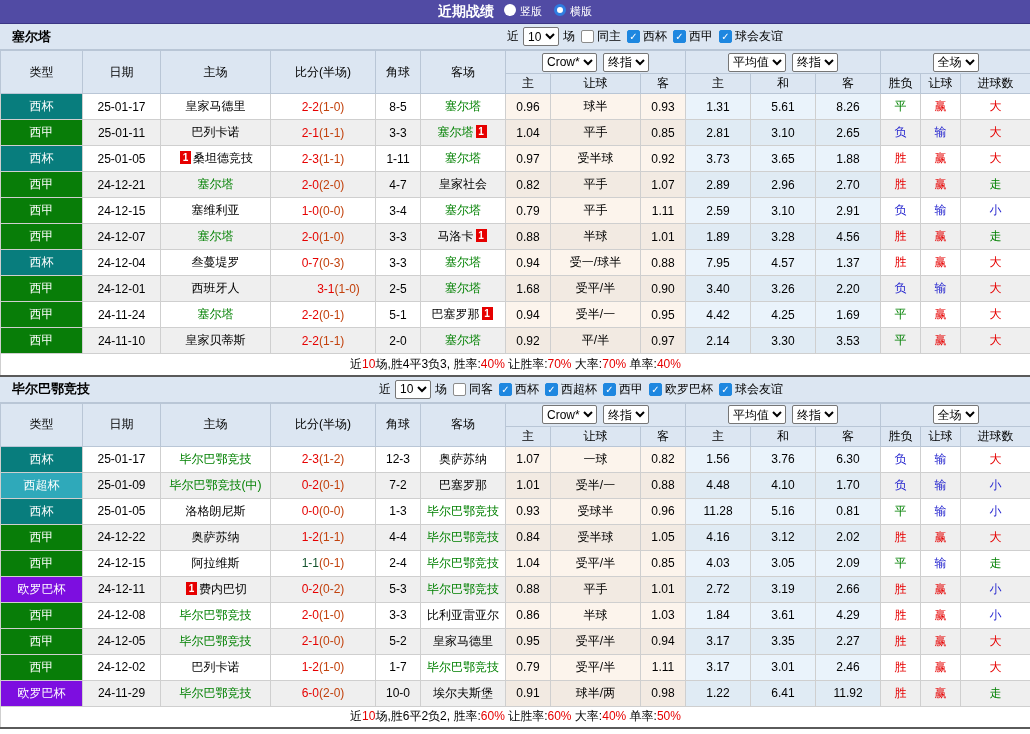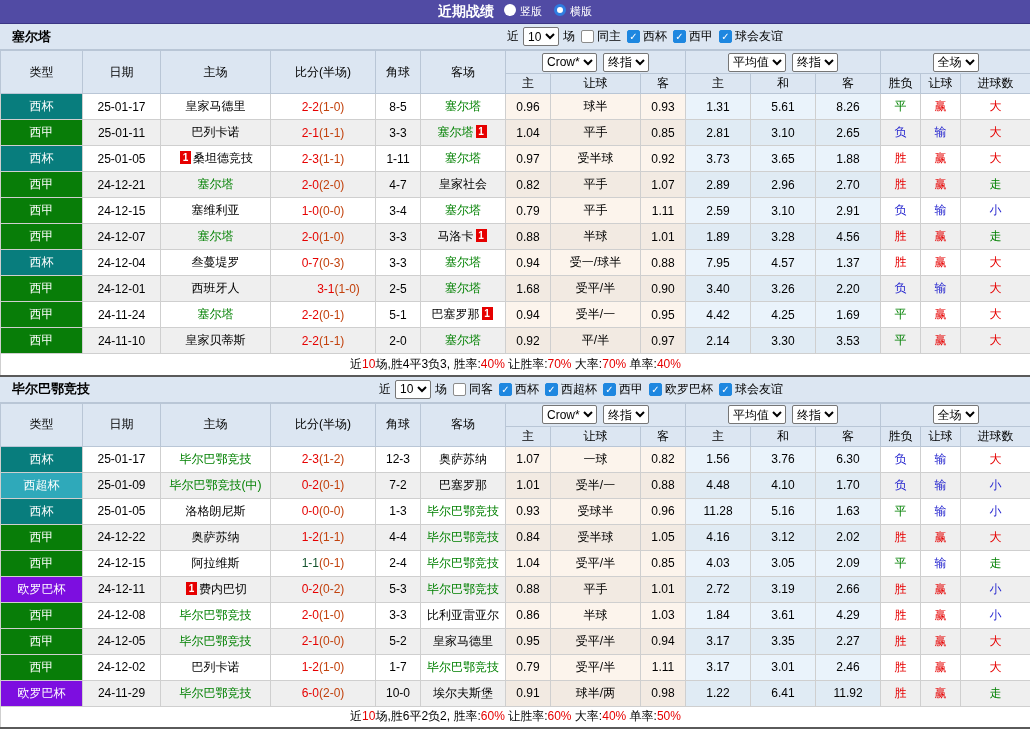--- a/index.html
+++ b/index.html
@@ -441,21 +441,21 @@
             <td class="c-basic">25-01-05</td>
             <td class="c-basic c-team"><span>洛格朗尼斯</span></td>
             <td class="c-basic"><span class="score-main" style="color: rgb(230, 0, 0);">0-0</span><span class="score-half">(0-0)</span></td>
             <td class="c-basic">1-3</td>
             <td class="c-basic c-team"><span style="color: rgb(0, 128, 0);">毕尔巴鄂竞技</span></td>
             <td class="c-crow">0.93</td>
             <td class="c-crow">受球半</td>
             <td class="c-crow">0.96</td>
             <td class="c-avg">11.28</td>
             <td class="c-avg">5.16</td>
-            <td class="c-avg">1.63</td>
+            <td class="c-avg">0.81</td>
             <td class="c-basic c-res" style="color: rgb(0, 128, 0);">平</td>
             <td class="c-basic c-res" style="color: rgb(37, 37, 207);">输</td>
             <td class="c-basic c-res" style="color: rgb(37, 37, 207);">小</td>
           </tr>
           <tr class="even">
             <td class="c-type" style="background: rgb(8, 125, 8);">西甲</td>
             <td class="c-basic">24-12-22</td>
             <td class="c-basic c-team"><span>奥萨苏纳</span></td>
             <td class="c-basic"><span class="score-main" style="color: rgb(230, 0, 0);">1-2</span><span class="score-half">(1-1)</span></td>
             <td class="c-basic">4-4</td>

